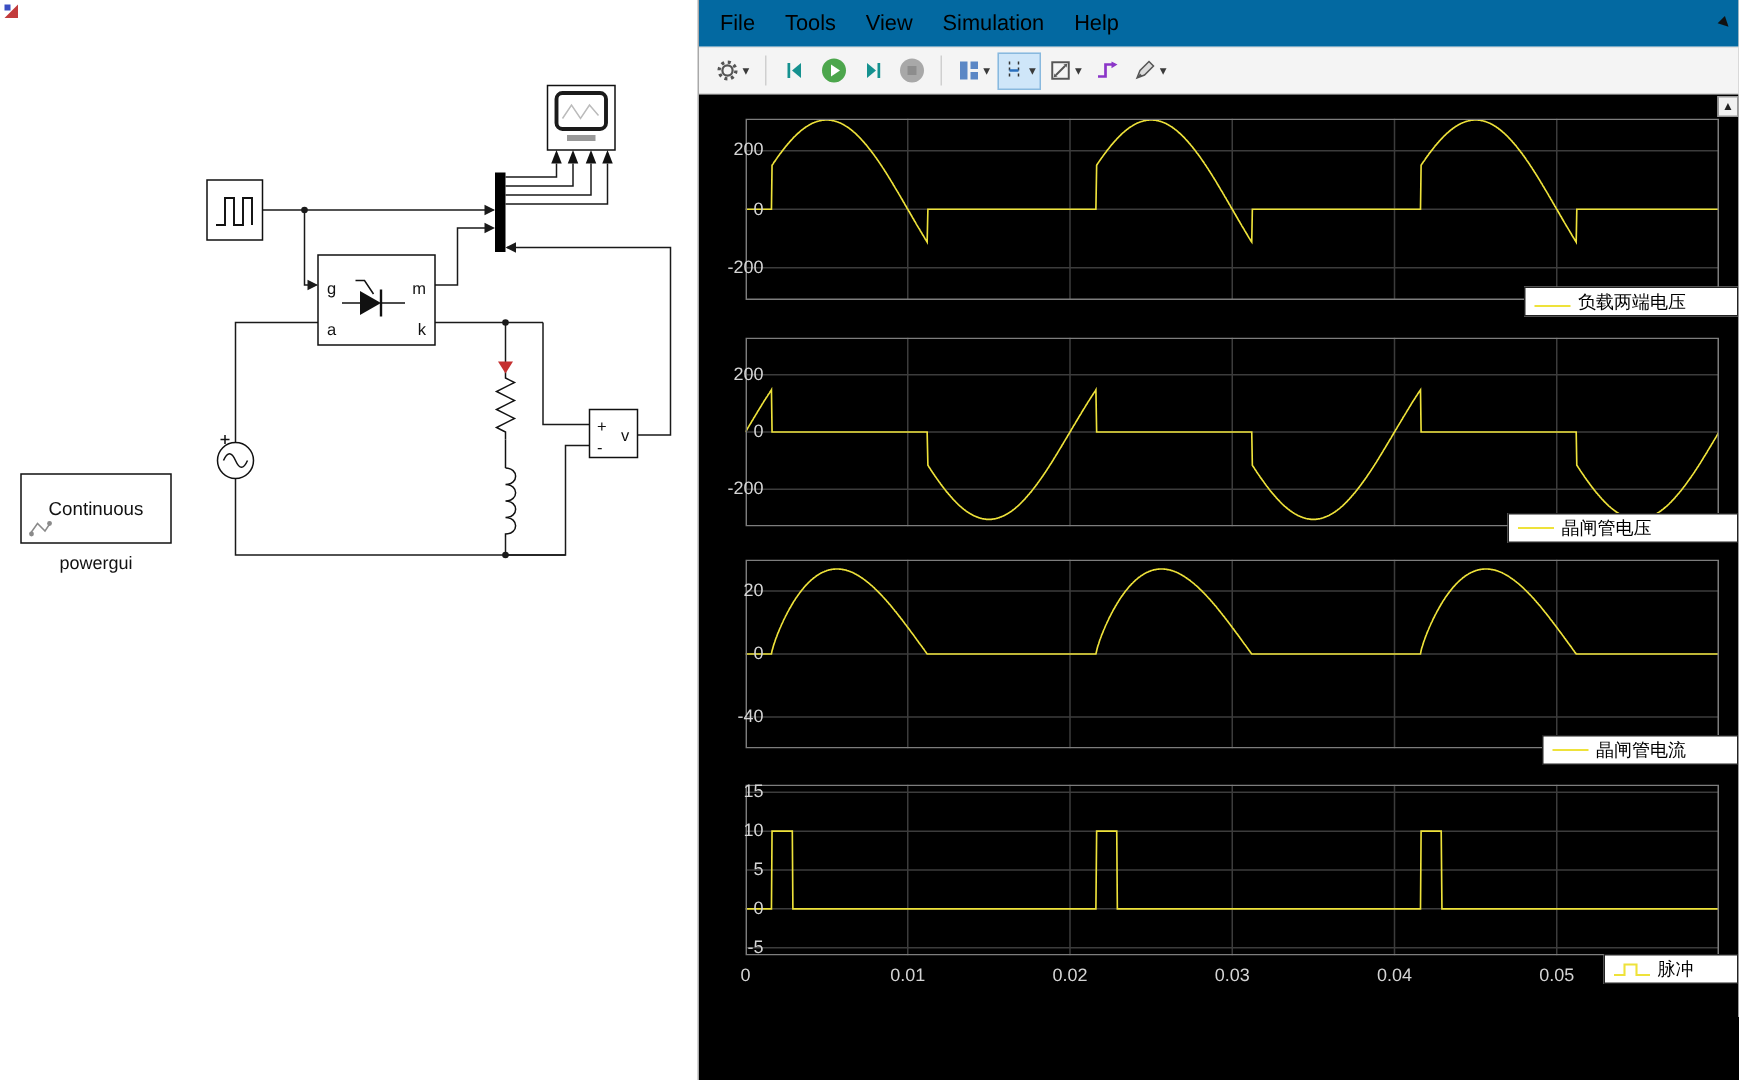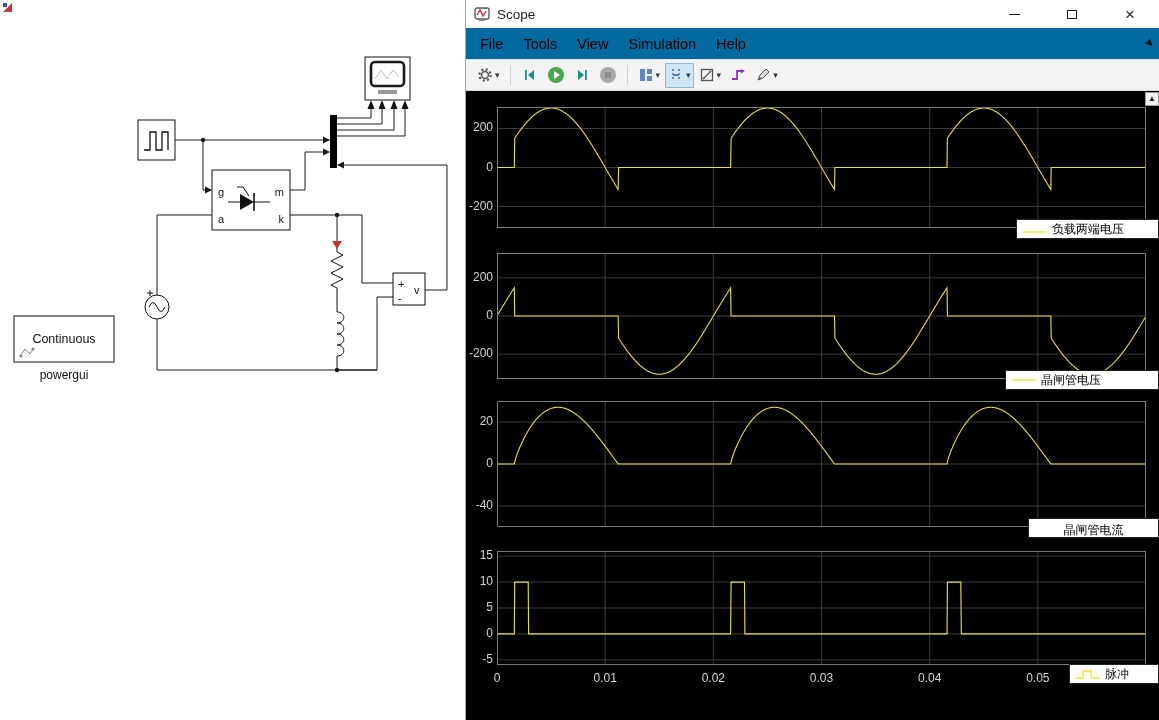--- a/index.html
+++ b/index.html
@@ -34,21 +34,21 @@
              display:flex; align-items:center; padding-left:7px; flex:0 0 auto; }
   .tb-btn { height:25px; min-width:24px; padding:0 2px; display:flex; align-items:center; justify-content:center;
             border:1px solid transparent; margin:0 1px; cursor:default; }
   .tb-btn.selected { background:#cfe6f9; border:1px solid #89b9de; }
   .tb-sep { width:1px; height:20px; background:#cfcfcf; margin:0 6px; }
   .caret { font-size:9px; color:#3a3a3a; margin-left:2px; }
   .ic { display:block; }
 
   .plot-canvas { position:relative; flex:1 1 auto; background:#000; overflow:hidden; }
   .plotbox { position:absolute; }
-  .ytick { position:absolute; left:0; width:27px; text-align:right; font-size:12px; color:#d4d4d4; }
+  .ytick { position:absolute; left:16px; width:27px; text-align:right; font-size:12px; color:#d4d4d4; }
   .xtick { position:absolute; width:44px; text-align:center; font-size:12px; color:#d4d4d4; }
   .legend { position:absolute; right:0; height:20px; background:#fff; border:1px solid #222;
             display:flex; align-items:center; gap:3px; padding:0 4px; z-index:6;
             font-size:12px; color:#000; white-space:nowrap; overflow:hidden; }
   .scrollup { position:absolute; right:0; top:1px; width:14px; height:14px; background:#f2f2f2;
               border:1px solid #9a9a9a; display:flex; align-items:center; justify-content:center; z-index:8; }
   .scrollup span { font-size:8px; color:#222; line-height:1; }
 
   .statusbar { height:27px; background:#f0f0f0; border-top:1px solid #cfcfcf; display:flex;
                align-items:center; flex:0 0 auto; font-size:13px; color:#111; }
@@ -162,41 +162,20 @@
           <circle cx="21" cy="356" r="1.6" fill="#8a8a8a" stroke="none"></circle>
           <circle cx="33" cy="349" r="1.6" fill="#8a8a8a" stroke="none"></circle>
         </g>
       </g>
       <text x="64" y="379" font-size="12" text-anchor="middle">powergui</text>
     </svg>
   </div>
 
   <div class="scope-window">
 
-    <div class="titlebar">
-      <span class="app-icon">
-        <svg width="16" height="16" viewBox="0 0 16 16">
-          <rect x="1" y="2" width="14" height="11" rx="2" fill="#fff" stroke="#555" stroke-width="1.3"></rect>
-          <polyline points="3,9 6,4 9,10 12,5" fill="none" stroke="#c53030" stroke-width="1.4"></polyline>
-          <rect x="5" y="13" width="6" height="2" fill="#888"></rect>
-        </svg>
-      </span>
-      <span class="title">Scope</span>
-      <div class="winbtns">
-        <div class="winbtn">
-            <span class="min-glyph"></span>
-          </div>
-        <div class="winbtn">
-            <span class="max-glyph"></span>
-          </div>
-        <div class="winbtn">
-            <span class="close-glyph">×</span>
-          </div>
-      </div>
-    </div>
 
     <div class="menubar">
       <span class="menu-item">File</span>
       <span class="menu-item">Tools</span>
       <span class="menu-item">View</span>
       <span class="menu-item">Simulation</span>
       <span class="menu-item">Help</span>
       <span class="menu-overflow">▶</span>
     </div>
 
@@ -334,21 +313,21 @@
           <line x1="540.8333333333334" y1="0" x2="540.8333333333334" y2="126" stroke="#3c3c3c" stroke-width="1"></line>
           <line x1="0" y1="21" x2="649" y2="21" stroke="#3c3c3c" stroke-width="1"></line>
           <line x1="0" y1="63" x2="649" y2="63" stroke="#3c3c3c" stroke-width="1"></line>
           <line x1="0" y1="105" x2="649" y2="105" stroke="#3c3c3c" stroke-width="1"></line>
           <path d="M0.0,63.0L0.4,63.0L0.9,63.0L1.3,63.0L1.7,63.0L2.2,63.0L2.6,63.0L3.0,63.0L3.5,63.0L3.9,63.0L4.3,63.0L4.8,63.0L5.2,63.0L5.6,63.0L6.1,63.0L6.5,63.0L6.9,63.0L7.4,63.0L7.8,63.0L8.2,63.0L8.7,63.0L9.1,63.0L9.5,63.0L10.0,63.0L10.4,63.0L10.8,63.0L11.2,63.0L11.7,63.0L12.1,63.0L12.5,63.0L13.0,63.0L13.4,63.0L13.8,63.0L14.3,63.0L14.7,63.0L15.1,63.0L15.6,63.0L16.0,63.0L16.4,63.0L16.9,63.0L17.3,63.0L17.7,60.8L18.2,59.1L18.6,57.7L19.0,56.3L19.5,55.0L19.9,53.7L20.3,52.5L20.8,51.4L21.2,50.2L21.6,49.1L22.1,48.1L22.5,47.0L22.9,46.0L23.4,45.0L23.8,44.0L24.2,43.0L24.7,42.1L25.1,41.2L25.5,40.2L26.0,39.3L26.4,38.5L26.8,37.6L27.3,36.8L27.7,35.9L28.1,35.1L28.6,34.3L29.0,33.5L29.4,32.7L29.9,32.0L30.3,31.2L30.7,30.5L31.2,29.7L31.6,29.0L32.0,28.3L32.4,27.6L32.9,27.0L33.3,26.3L33.7,25.6L34.2,25.0L34.6,24.4L35.0,23.8L35.5,23.2L35.9,22.6L36.3,22.0L36.8,21.4L37.2,20.9L37.6,20.3L38.1,19.8L38.5,19.3L38.9,18.7L39.4,18.2L39.8,17.7L40.2,17.3L40.7,16.8L41.1,16.3L41.5,15.9L42.0,15.5L42.4,15.0L42.8,14.6L43.3,14.2L43.7,13.8L44.1,13.4L44.6,13.1L45.0,12.7L45.4,12.3L45.9,12.0L46.3,11.7L46.7,11.4L47.2,11.0L47.6,10.7L48.0,10.5L48.5,10.2L48.9,9.9L49.3,9.6L49.8,9.4L50.2,9.2L50.6,8.9L51.1,8.7L51.5,8.5L51.9,8.3L52.4,8.1L52.8,7.9L53.2,7.8L53.7,7.6L54.1,7.4L54.5,7.3L54.9,7.2L55.4,7.1L55.8,6.9L56.2,6.8L56.7,6.7L57.1,6.7L57.5,6.6L58.0,6.5L58.4,6.5L58.8,6.4L59.3,6.4L59.7,6.3L60.1,6.3L60.6,6.3L61.0,6.3L61.4,6.3L61.9,6.3L62.3,6.3L62.7,6.4L63.2,6.4L63.6,6.5L64.0,6.5L64.5,6.6L64.9,6.7L65.3,6.7L65.8,6.8L66.2,6.9L66.6,7.0L67.1,7.1L67.5,7.3L67.9,7.4L68.4,7.5L68.8,7.7L69.2,7.8L69.7,8.0L70.1,8.2L70.5,8.3L71.0,8.5L71.4,8.7L71.8,8.9L72.3,9.1L72.7,9.3L73.1,9.6L73.6,9.8L74.0,10.0L74.4,10.3L74.9,10.5L75.3,10.8L75.7,11.0L76.1,11.3L76.6,11.6L77.0,11.9L77.4,12.2L77.9,12.5L78.3,12.8L78.7,13.1L79.2,13.4L79.6,13.7L80.0,14.0L80.5,14.4L80.9,14.7L81.3,15.1L81.8,15.4L82.2,15.8L82.6,16.1L83.1,16.5L83.5,16.9L83.9,17.3L84.4,17.6L84.8,18.0L85.2,18.4L85.7,18.8L86.1,19.2L86.5,19.7L87.0,20.1L87.4,20.5L87.8,20.9L88.3,21.4L88.7,21.8L89.1,22.2L89.6,22.7L90.0,23.1L90.4,23.6L90.9,24.0L91.3,24.5L91.7,25.0L92.2,25.5L92.6,25.9L93.0,26.4L93.5,26.9L93.9,27.4L94.3,27.9L94.8,28.4L95.2,28.9L95.6,29.4L96.1,29.9L96.5,30.4L96.9,30.9L97.3,31.4L97.8,31.9L98.2,32.5L98.6,33.0L99.1,33.5L99.5,34.1L99.9,34.6L100.4,35.1L100.8,35.7L101.2,36.2L101.7,36.8L102.1,37.3L102.5,37.9L103.0,38.4L103.4,39.0L103.8,39.6L104.3,40.1L104.7,40.7L105.1,41.2L105.6,41.8L106.0,42.4L106.4,43.0L106.9,43.5L107.3,44.1L107.7,44.7L108.2,45.3L108.6,45.8L109.0,46.4L109.5,47.0L109.9,47.6L110.3,48.2L110.8,48.8L111.2,49.3L111.6,49.9L112.1,50.5L112.5,51.1L112.9,51.7L113.4,52.3L113.8,52.9L114.2,53.5L114.7,54.1L115.1,54.7L115.5,55.3L116.0,55.9L116.4,56.5L116.8,57.0L117.3,57.6L117.7,58.2L118.1,58.8L118.6,59.4L119.0,60.0L119.4,60.6L119.8,61.2L120.3,61.8L120.7,62.4L121.1,63.0L121.6,63.0L122.0,63.0L122.4,63.0L122.9,63.0L123.3,63.0L123.7,63.0L124.2,63.0L124.6,63.0L125.0,63.0L125.5,63.0L125.9,63.0L126.3,63.0L126.8,63.0L127.2,63.0L127.6,63.0L128.1,63.0L128.5,63.0L128.9,63.0L129.4,63.0L129.8,63.0L130.2,63.0L130.7,63.0L131.1,63.0L131.5,63.0L132.0,63.0L132.4,63.0L132.8,63.0L133.3,63.0L133.7,63.0L134.1,63.0L134.6,63.0L135.0,63.0L135.4,63.0L135.9,63.0L136.3,63.0L136.7,63.0L137.2,63.0L137.6,63.0L138.0,63.0L138.5,63.0L138.9,63.0L139.3,63.0L139.8,63.0L140.2,63.0L140.6,63.0L141.0,63.0L141.5,63.0L141.9,63.0L142.3,63.0L142.8,63.0L143.2,63.0L143.6,63.0L144.1,63.0L144.5,63.0L144.9,63.0L145.4,63.0L145.8,63.0L146.2,63.0L146.7,63.0L147.1,63.0L147.5,63.0L148.0,63.0L148.4,63.0L148.8,63.0L149.3,63.0L149.7,63.0L150.1,63.0L150.6,63.0L151.0,63.0L151.4,63.0L151.9,63.0L152.3,63.0L152.7,63.0L153.2,63.0L153.6,63.0L154.0,63.0L154.5,63.0L154.9,63.0L155.3,63.0L155.8,63.0L156.2,63.0L156.6,63.0L157.1,63.0L157.5,63.0L157.9,63.0L158.4,63.0L158.8,63.0L159.2,63.0L159.7,63.0L160.1,63.0L160.5,63.0L161.0,63.0L161.4,63.0L161.8,63.0L162.3,63.0L162.7,63.0L163.1,63.0L163.5,63.0L164.0,63.0L164.4,63.0L164.8,63.0L165.3,63.0L165.7,63.0L166.1,63.0L166.6,63.0L167.0,63.0L167.4,63.0L167.9,63.0L168.3,63.0L168.7,63.0L169.2,63.0L169.6,63.0L170.0,63.0L170.5,63.0L170.9,63.0L171.3,63.0L171.8,63.0L172.2,63.0L172.6,63.0L173.1,63.0L173.5,63.0L173.9,63.0L174.4,63.0L174.8,63.0L175.2,63.0L175.7,63.0L176.1,63.0L176.5,63.0L177.0,63.0L177.4,63.0L177.8,63.0L178.3,63.0L178.7,63.0L179.1,63.0L179.6,63.0L180.0,63.0L180.4,63.0L180.9,63.0L181.3,63.0L181.7,63.0L182.2,63.0L182.6,63.0L183.0,63.0L183.5,63.0L183.9,63.0L184.3,63.0L184.7,63.0L185.2,63.0L185.6,63.0L186.0,63.0L186.5,63.0L186.9,63.0L187.3,63.0L187.8,63.0L188.2,63.0L188.6,63.0L189.1,63.0L189.5,63.0L189.9,63.0L190.4,63.0L190.8,63.0L191.2,63.0L191.7,63.0L192.1,63.0L192.5,63.0L193.0,63.0L193.4,63.0L193.8,63.0L194.3,63.0L194.7,63.0L195.1,63.0L195.6,63.0L196.0,63.0L196.4,63.0L196.9,63.0L197.3,63.0L197.7,63.0L198.2,63.0L198.6,63.0L199.0,63.0L199.5,63.0L199.9,63.0L200.3,63.0L200.8,63.0L201.2,63.0L201.6,63.0L202.1,63.0L202.5,63.0L202.9,63.0L203.4,63.0L203.8,63.0L204.2,63.0L204.7,63.0L205.1,63.0L205.5,63.0L205.9,63.0L206.4,63.0L206.8,63.0L207.2,63.0L207.7,63.0L208.1,63.0L208.5,63.0L209.0,63.0L209.4,63.0L209.8,63.0L210.3,63.0L210.7,63.0L211.1,63.0L211.6,63.0L212.0,63.0L212.4,63.0L212.9,63.0L213.3,63.0L213.7,63.0L214.2,63.0L214.6,63.0L215.0,63.0L215.5,63.0L215.9,63.0L216.3,63.0L216.8,63.0L217.2,63.0L217.6,63.0L218.1,63.0L218.5,63.0L218.9,63.0L219.4,63.0L219.8,63.0L220.2,63.0L220.7,63.0L221.1,63.0L221.5,63.0L222.0,63.0L222.4,63.0L222.8,63.0L223.3,63.0L223.7,63.0L224.1,63.0L224.6,63.0L225.0,63.0L225.4,63.0L225.9,63.0L226.3,63.0L226.7,63.0L227.1,63.0L227.6,63.0L228.0,63.0L228.4,63.0L228.9,63.0L229.3,63.0L229.7,63.0L230.2,63.0L230.6,63.0L231.0,63.0L231.5,63.0L231.9,63.0L232.3,63.0L232.8,63.0L233.2,63.0L233.6,63.0L234.1,60.8L234.5,59.1L234.9,57.7L235.4,56.3L235.8,55.0L236.2,53.7L236.7,52.5L237.1,51.4L237.5,50.2L238.0,49.1L238.4,48.1L238.8,47.0L239.3,46.0L239.7,45.0L240.1,44.0L240.6,43.0L241.0,42.1L241.4,41.2L241.9,40.2L242.3,39.3L242.7,38.5L243.2,37.6L243.6,36.8L244.0,35.9L244.5,35.1L244.9,34.3L245.3,33.5L245.8,32.7L246.2,32.0L246.6,31.2L247.1,30.5L247.5,29.7L247.9,29.0L248.4,28.3L248.8,27.6L249.2,27.0L249.6,26.3L250.1,25.6L250.5,25.0L250.9,24.4L251.4,23.8L251.8,23.2L252.2,22.6L252.7,22.0L253.1,21.4L253.5,20.9L254.0,20.3L254.4,19.8L254.8,19.3L255.3,18.7L255.7,18.2L256.1,17.7L256.6,17.3L257.0,16.8L257.4,16.3L257.9,15.9L258.3,15.5L258.7,15.0L259.2,14.6L259.6,14.2L260.0,13.8L260.5,13.4L260.9,13.1L261.3,12.7L261.8,12.3L262.2,12.0L262.6,11.7L263.1,11.4L263.5,11.0L263.9,10.7L264.4,10.5L264.8,10.2L265.2,9.9L265.7,9.6L266.1,9.4L266.5,9.2L267.0,8.9L267.4,8.7L267.8,8.5L268.3,8.3L268.7,8.1L269.1,7.9L269.6,7.8L270.0,7.6L270.4,7.4L270.8,7.3L271.3,7.2L271.7,7.1L272.1,6.9L272.6,6.8L273.0,6.7L273.4,6.7L273.9,6.6L274.3,6.5L274.7,6.5L275.2,6.4L275.6,6.4L276.0,6.3L276.5,6.3L276.9,6.3L277.3,6.3L277.8,6.3L278.2,6.3L278.6,6.3L279.1,6.4L279.5,6.4L279.9,6.5L280.4,6.5L280.8,6.6L281.2,6.7L281.7,6.7L282.1,6.8L282.5,6.9L283.0,7.0L283.4,7.1L283.8,7.3L284.3,7.4L284.7,7.5L285.1,7.7L285.6,7.8L286.0,8.0L286.4,8.2L286.9,8.3L287.3,8.5L287.7,8.7L288.2,8.9L288.6,9.1L289.0,9.3L289.5,9.6L289.9,9.8L290.3,10.0L290.8,10.3L291.2,10.5L291.6,10.8L292.0,11.0L292.5,11.3L292.9,11.6L293.3,11.9L293.8,12.2L294.2,12.5L294.6,12.8L295.1,13.1L295.5,13.4L295.9,13.7L296.4,14.0L296.8,14.4L297.2,14.7L297.7,15.1L298.1,15.4L298.5,15.8L299.0,16.1L299.4,16.5L299.8,16.9L300.3,17.3L300.7,17.6L301.1,18.0L301.6,18.4L302.0,18.8L302.4,19.2L302.9,19.7L303.3,20.1L303.7,20.5L304.2,20.9L304.6,21.4L305.0,21.8L305.5,22.2L305.9,22.7L306.3,23.1L306.8,23.6L307.2,24.0L307.6,24.5L308.1,25.0L308.5,25.5L308.9,25.9L309.4,26.4L309.8,26.9L310.2,27.4L310.7,27.9L311.1,28.4L311.5,28.9L312.0,29.4L312.4,29.9L312.8,30.4L313.3,30.9L313.7,31.4L314.1,31.9L314.5,32.5L315.0,33.0L315.4,33.5L315.8,34.1L316.3,34.6L316.7,35.1L317.1,35.7L317.6,36.2L318.0,36.8L318.4,37.3L318.9,37.9L319.3,38.4L319.7,39.0L320.2,39.6L320.6,40.1L321.0,40.7L321.5,41.2L321.9,41.8L322.3,42.4L322.8,43.0L323.2,43.5L323.6,44.1L324.1,44.7L324.5,45.3L324.9,45.8L325.4,46.4L325.8,47.0L326.2,47.6L326.7,48.2L327.1,48.8L327.5,49.3L328.0,49.9L328.4,50.5L328.8,51.1L329.3,51.7L329.7,52.3L330.1,52.9L330.6,53.5L331.0,54.1L331.4,54.7L331.9,55.3L332.3,55.9L332.7,56.5L333.2,57.0L333.6,57.6L334.0,58.2L334.5,58.8L334.9,59.4L335.3,60.0L335.7,60.6L336.2,61.2L336.6,61.8L337.0,62.4L337.5,63.0L337.9,63.0L338.3,63.0L338.8,63.0L339.2,63.0L339.6,63.0L340.1,63.0L340.5,63.0L340.9,63.0L341.4,63.0L341.8,63.0L342.2,63.0L342.7,63.0L343.1,63.0L343.5,63.0L344.0,63.0L344.4,63.0L344.8,63.0L345.3,63.0L345.7,63.0L346.1,63.0L346.6,63.0L347.0,63.0L347.4,63.0L347.9,63.0L348.3,63.0L348.7,63.0L349.2,63.0L349.6,63.0L350.0,63.0L350.5,63.0L350.9,63.0L351.3,63.0L351.8,63.0L352.2,63.0L352.6,63.0L353.1,63.0L353.5,63.0L353.9,63.0L354.4,63.0L354.8,63.0L355.2,63.0L355.7,63.0L356.1,63.0L356.5,63.0L356.9,63.0L357.4,63.0L357.8,63.0L358.2,63.0L358.7,63.0L359.1,63.0L359.5,63.0L360.0,63.0L360.4,63.0L360.8,63.0L361.3,63.0L361.7,63.0L362.1,63.0L362.6,63.0L363.0,63.0L363.4,63.0L363.9,63.0L364.3,63.0L364.7,63.0L365.2,63.0L365.6,63.0L366.0,63.0L366.5,63.0L366.9,63.0L367.3,63.0L367.8,63.0L368.2,63.0L368.6,63.0L369.1,63.0L369.5,63.0L369.9,63.0L370.4,63.0L370.8,63.0L371.2,63.0L371.7,63.0L372.1,63.0L372.5,63.0L373.0,63.0L373.4,63.0L373.8,63.0L374.3,63.0L374.7,63.0L375.1,63.0L375.6,63.0L376.0,63.0L376.4,63.0L376.9,63.0L377.3,63.0L377.7,63.0L378.2,63.0L378.6,63.0L379.0,63.0L379.4,63.0L379.9,63.0L380.3,63.0L380.7,63.0L381.2,63.0L381.6,63.0L382.0,63.0L382.5,63.0L382.9,63.0L383.3,63.0L383.8,63.0L384.2,63.0L384.6,63.0L385.1,63.0L385.5,63.0L385.9,63.0L386.4,63.0L386.8,63.0L387.2,63.0L387.7,63.0L388.1,63.0L388.5,63.0L389.0,63.0L389.4,63.0L389.8,63.0L390.3,63.0L390.7,63.0L391.1,63.0L391.6,63.0L392.0,63.0L392.4,63.0L392.9,63.0L393.3,63.0L393.7,63.0L394.2,63.0L394.6,63.0L395.0,63.0L395.5,63.0L395.9,63.0L396.3,63.0L396.8,63.0L397.2,63.0L397.6,63.0L398.1,63.0L398.5,63.0L398.9,63.0L399.4,63.0L399.8,63.0L400.2,63.0L400.6,63.0L401.1,63.0L401.5,63.0L401.9,63.0L402.4,63.0L402.8,63.0L403.2,63.0L403.7,63.0L404.1,63.0L404.5,63.0L405.0,63.0L405.4,63.0L405.8,63.0L406.3,63.0L406.7,63.0L407.1,63.0L407.6,63.0L408.0,63.0L408.4,63.0L408.9,63.0L409.3,63.0L409.7,63.0L410.2,63.0L410.6,63.0L411.0,63.0L411.5,63.0L411.9,63.0L412.3,63.0L412.8,63.0L413.2,63.0L413.6,63.0L414.1,63.0L414.5,63.0L414.9,63.0L415.4,63.0L415.8,63.0L416.2,63.0L416.7,63.0L417.1,63.0L417.5,63.0L418.0,63.0L418.4,63.0L418.8,63.0L419.3,63.0L419.7,63.0L420.1,63.0L420.6,63.0L421.0,63.0L421.4,63.0L421.9,63.0L422.3,63.0L422.7,63.0L423.1,63.0L423.6,63.0L424.0,63.0L424.4,63.0L424.9,63.0L425.3,63.0L425.7,63.0L426.2,63.0L426.6,63.0L427.0,63.0L427.5,63.0L427.9,63.0L428.3,63.0L428.8,63.0L429.2,63.0L429.6,63.0L430.1,63.0L430.5,63.0L430.9,63.0L431.4,63.0L431.8,63.0L432.2,63.0L432.7,63.0L433.1,63.0L433.5,63.0L434.0,63.0L434.4,63.0L434.8,63.0L435.3,63.0L435.7,63.0L436.1,63.0L436.6,63.0L437.0,63.0L437.4,63.0L437.9,63.0L438.3,63.0L438.7,63.0L439.2,63.0L439.6,63.0L440.0,63.0L440.5,63.0L440.9,63.0L441.3,63.0L441.8,63.0L442.2,63.0L442.6,63.0L443.1,63.0L443.5,63.0L443.9,63.0L444.3,63.0L444.8,63.0L445.2,63.0L445.6,63.0L446.1,63.0L446.5,63.0L446.9,63.0L447.4,63.0L447.8,63.0L448.2,63.0L448.7,63.0L449.1,63.0L449.5,63.0L450.0,63.0L450.4,60.8L450.8,59.1L451.3,57.7L451.7,56.3L452.1,55.0L452.6,53.7L453.0,52.5L453.4,51.4L453.9,50.2L454.3,49.1L454.7,48.1L455.2,47.0L455.6,46.0L456.0,45.0L456.5,44.0L456.9,43.0L457.3,42.1L457.8,41.2L458.2,40.2L458.6,39.3L459.1,38.5L459.5,37.6L459.9,36.8L460.4,35.9L460.8,35.1L461.2,34.3L461.7,33.5L462.1,32.7L462.5,32.0L463.0,31.2L463.4,30.5L463.8,29.7L464.3,29.0L464.7,28.3L465.1,27.6L465.5,27.0L466.0,26.3L466.4,25.6L466.8,25.0L467.3,24.4L467.7,23.8L468.1,23.2L468.6,22.6L469.0,22.0L469.4,21.4L469.9,20.9L470.3,20.3L470.7,19.8L471.2,19.3L471.6,18.7L472.0,18.2L472.5,17.7L472.9,17.3L473.3,16.8L473.8,16.3L474.2,15.9L474.6,15.5L475.1,15.0L475.5,14.6L475.9,14.2L476.4,13.8L476.8,13.4L477.2,13.1L477.7,12.7L478.1,12.3L478.5,12.0L479.0,11.7L479.4,11.4L479.8,11.0L480.3,10.7L480.7,10.5L481.1,10.2L481.6,9.9L482.0,9.6L482.4,9.4L482.9,9.2L483.3,8.9L483.7,8.7L484.2,8.5L484.6,8.3L485.0,8.1L485.5,7.9L485.9,7.8L486.3,7.6L486.8,7.4L487.2,7.3L487.6,7.2L488.0,7.1L488.5,6.9L488.9,6.8L489.3,6.7L489.8,6.7L490.2,6.6L490.6,6.5L491.1,6.5L491.5,6.4L491.9,6.4L492.4,6.3L492.8,6.3L493.2,6.3L493.7,6.3L494.1,6.3L494.5,6.3L495.0,6.3L495.4,6.4L495.8,6.4L496.3,6.5L496.7,6.5L497.1,6.6L497.6,6.7L498.0,6.7L498.4,6.8L498.9,6.9L499.3,7.0L499.7,7.1L500.2,7.3L500.6,7.4L501.0,7.5L501.5,7.7L501.9,7.8L502.3,8.0L502.8,8.2L503.2,8.3L503.6,8.5L504.1,8.7L504.5,8.9L504.9,9.1L505.4,9.3L505.8,9.6L506.2,9.8L506.7,10.0L507.1,10.3L507.5,10.5L508.0,10.8L508.4,11.0L508.8,11.3L509.2,11.6L509.7,11.9L510.1,12.2L510.5,12.5L511.0,12.8L511.4,13.1L511.8,13.4L512.3,13.7L512.7,14.0L513.1,14.4L513.6,14.7L514.0,15.1L514.4,15.4L514.9,15.8L515.3,16.1L515.7,16.5L516.2,16.9L516.6,17.3L517.0,17.6L517.5,18.0L517.9,18.4L518.3,18.8L518.8,19.2L519.2,19.7L519.6,20.1L520.1,20.5L520.5,20.9L520.9,21.4L521.4,21.8L521.8,22.2L522.2,22.7L522.7,23.1L523.1,23.6L523.5,24.0L524.0,24.5L524.4,25.0L524.8,25.5L525.3,25.9L525.7,26.4L526.1,26.9L526.6,27.4L527.0,27.9L527.4,28.4L527.9,28.9L528.3,29.4L528.7,29.9L529.2,30.4L529.6,30.9L530.0,31.4L530.4,31.9L530.9,32.5L531.3,33.0L531.7,33.5L532.2,34.1L532.6,34.6L533.0,35.1L533.5,35.7L533.9,36.2L534.3,36.8L534.8,37.3L535.2,37.9L535.6,38.4L536.1,39.0L536.5,39.6L536.9,40.1L537.4,40.7L537.8,41.2L538.2,41.8L538.7,42.4L539.1,43.0L539.5,43.5L540.0,44.1L540.4,44.7L540.8,45.3L541.3,45.8L541.7,46.4L542.1,47.0L542.6,47.6L543.0,48.2L543.4,48.8L543.9,49.3L544.3,49.9L544.7,50.5L545.2,51.1L545.6,51.7L546.0,52.3L546.5,52.9L546.9,53.5L547.3,54.1L547.8,54.7L548.2,55.3L548.6,55.9L549.1,56.5L549.5,57.0L549.9,57.6L550.4,58.2L550.8,58.8L551.2,59.4L551.6,60.0L552.1,60.6L552.5,61.2L552.9,61.8L553.4,62.4L553.8,63.0L554.2,63.0L554.7,63.0L555.1,63.0L555.5,63.0L556.0,63.0L556.4,63.0L556.8,63.0L557.3,63.0L557.7,63.0L558.1,63.0L558.6,63.0L559.0,63.0L559.4,63.0L559.9,63.0L560.3,63.0L560.7,63.0L561.2,63.0L561.6,63.0L562.0,63.0L562.5,63.0L562.9,63.0L563.3,63.0L563.8,63.0L564.2,63.0L564.6,63.0L565.1,63.0L565.5,63.0L565.9,63.0L566.4,63.0L566.8,63.0L567.2,63.0L567.7,63.0L568.1,63.0L568.5,63.0L569.0,63.0L569.4,63.0L569.8,63.0L570.3,63.0L570.7,63.0L571.1,63.0L571.6,63.0L572.0,63.0L572.4,63.0L572.9,63.0L573.3,63.0L573.7,63.0L574.1,63.0L574.6,63.0L575.0,63.0L575.4,63.0L575.9,63.0L576.3,63.0L576.7,63.0L577.2,63.0L577.6,63.0L578.0,63.0L578.5,63.0L578.9,63.0L579.3,63.0L579.8,63.0L580.2,63.0L580.6,63.0L581.1,63.0L581.5,63.0L581.9,63.0L582.4,63.0L582.8,63.0L583.2,63.0L583.7,63.0L584.1,63.0L584.5,63.0L585.0,63.0L585.4,63.0L585.8,63.0L586.3,63.0L586.7,63.0L587.1,63.0L587.6,63.0L588.0,63.0L588.4,63.0L588.9,63.0L589.3,63.0L589.7,63.0L590.2,63.0L590.6,63.0L591.0,63.0L591.5,63.0L591.9,63.0L592.3,63.0L592.8,63.0L593.2,63.0L593.6,63.0L594.1,63.0L594.5,63.0L594.9,63.0L595.3,63.0L595.8,63.0L596.2,63.0L596.6,63.0L597.1,63.0L597.5,63.0L597.9,63.0L598.4,63.0L598.8,63.0L599.2,63.0L599.7,63.0L600.1,63.0L600.5,63.0L601.0,63.0L601.4,63.0L601.8,63.0L602.3,63.0L602.7,63.0L603.1,63.0L603.6,63.0L604.0,63.0L604.4,63.0L604.9,63.0L605.3,63.0L605.7,63.0L606.2,63.0L606.6,63.0L607.0,63.0L607.5,63.0L607.9,63.0L608.3,63.0L608.8,63.0L609.2,63.0L609.6,63.0L610.1,63.0L610.5,63.0L610.9,63.0L611.4,63.0L611.8,63.0L612.2,63.0L612.7,63.0L613.1,63.0L613.5,63.0L614.0,63.0L614.4,63.0L614.8,63.0L615.3,63.0L615.7,63.0L616.1,63.0L616.5,63.0L617.0,63.0L617.4,63.0L617.8,63.0L618.3,63.0L618.7,63.0L619.1,63.0L619.6,63.0L620.0,63.0L620.4,63.0L620.9,63.0L621.3,63.0L621.7,63.0L622.2,63.0L622.6,63.0L623.0,63.0L623.5,63.0L623.9,63.0L624.3,63.0L624.8,63.0L625.2,63.0L625.6,63.0L626.1,63.0L626.5,63.0L626.9,63.0L627.4,63.0L627.8,63.0L628.2,63.0L628.7,63.0L629.1,63.0L629.5,63.0L630.0,63.0L630.4,63.0L630.8,63.0L631.3,63.0L631.7,63.0L632.1,63.0L632.6,63.0L633.0,63.0L633.4,63.0L633.9,63.0L634.3,63.0L634.7,63.0L635.2,63.0L635.6,63.0L636.0,63.0L636.5,63.0L636.9,63.0L637.3,63.0L637.8,63.0L638.2,63.0L638.6,63.0L639.0,63.0L639.5,63.0L639.9,63.0L640.3,63.0L640.8,63.0L641.2,63.0L641.6,63.0L642.1,63.0L642.5,63.0L642.9,63.0L643.4,63.0L643.8,63.0L644.2,63.0L644.7,63.0L645.1,63.0L645.5,63.0L646.0,63.0L646.4,63.0L646.8,63.0L647.3,63.0L647.7,63.0L648.1,63.0L648.6,63.0L649.0,63.0" fill="none" stroke="#eee23a" stroke-width="1.1"></path>
           <rect x="0.5" y="0.5" width="648" height="125" fill="none" stroke="#7d7d7d"></rect>
         </svg>
         <div class="ytick" style="top: 323px;">20</div>
         <div class="ytick" style="top: 365px;">0</div>
         <div class="ytick" style="top: 407px;">-40</div>
-        <div class="legend" style="top: 427px; width: 131px; flex-direction: column;">
+        <div class="legend" style="top: 427px; width: 131px;">
           <svg width="28" height="12">
             <line x1="2" y1="6" x2="26" y2="6" stroke="#eee23a" stroke-width="1.4"></line>
           </svg>
           <span>晶闸管电流</span>
         </div>
         <svg width="649" height="114" class="plotbox" style="left: 31px; top: 460px;">
           <rect x="0" y="0" width="649" height="114" fill="#000000"></rect>
           <line x1="0" y1="0" x2="0" y2="114" stroke="#3c3c3c" stroke-width="1"></line>
           <line x1="108.16666666666669" y1="0" x2="108.16666666666669" y2="114" stroke="#3c3c3c" stroke-width="1"></line>
           <line x1="216.33333333333337" y1="0" x2="216.33333333333337" y2="114" stroke="#3c3c3c" stroke-width="1"></line>

